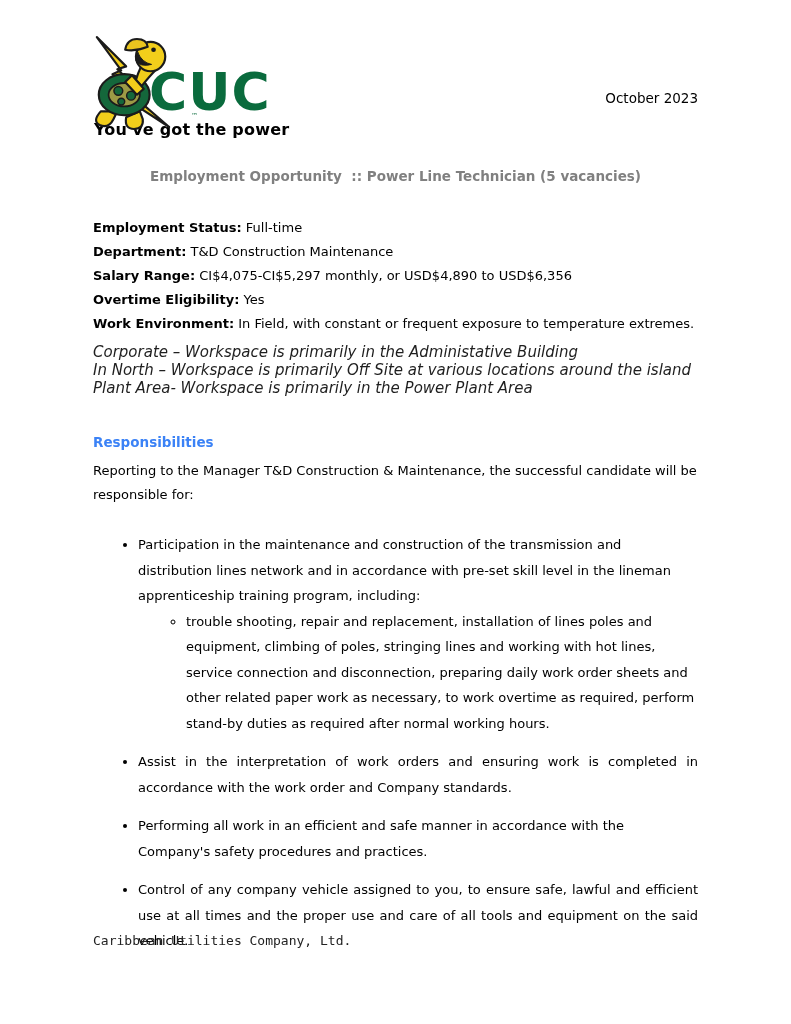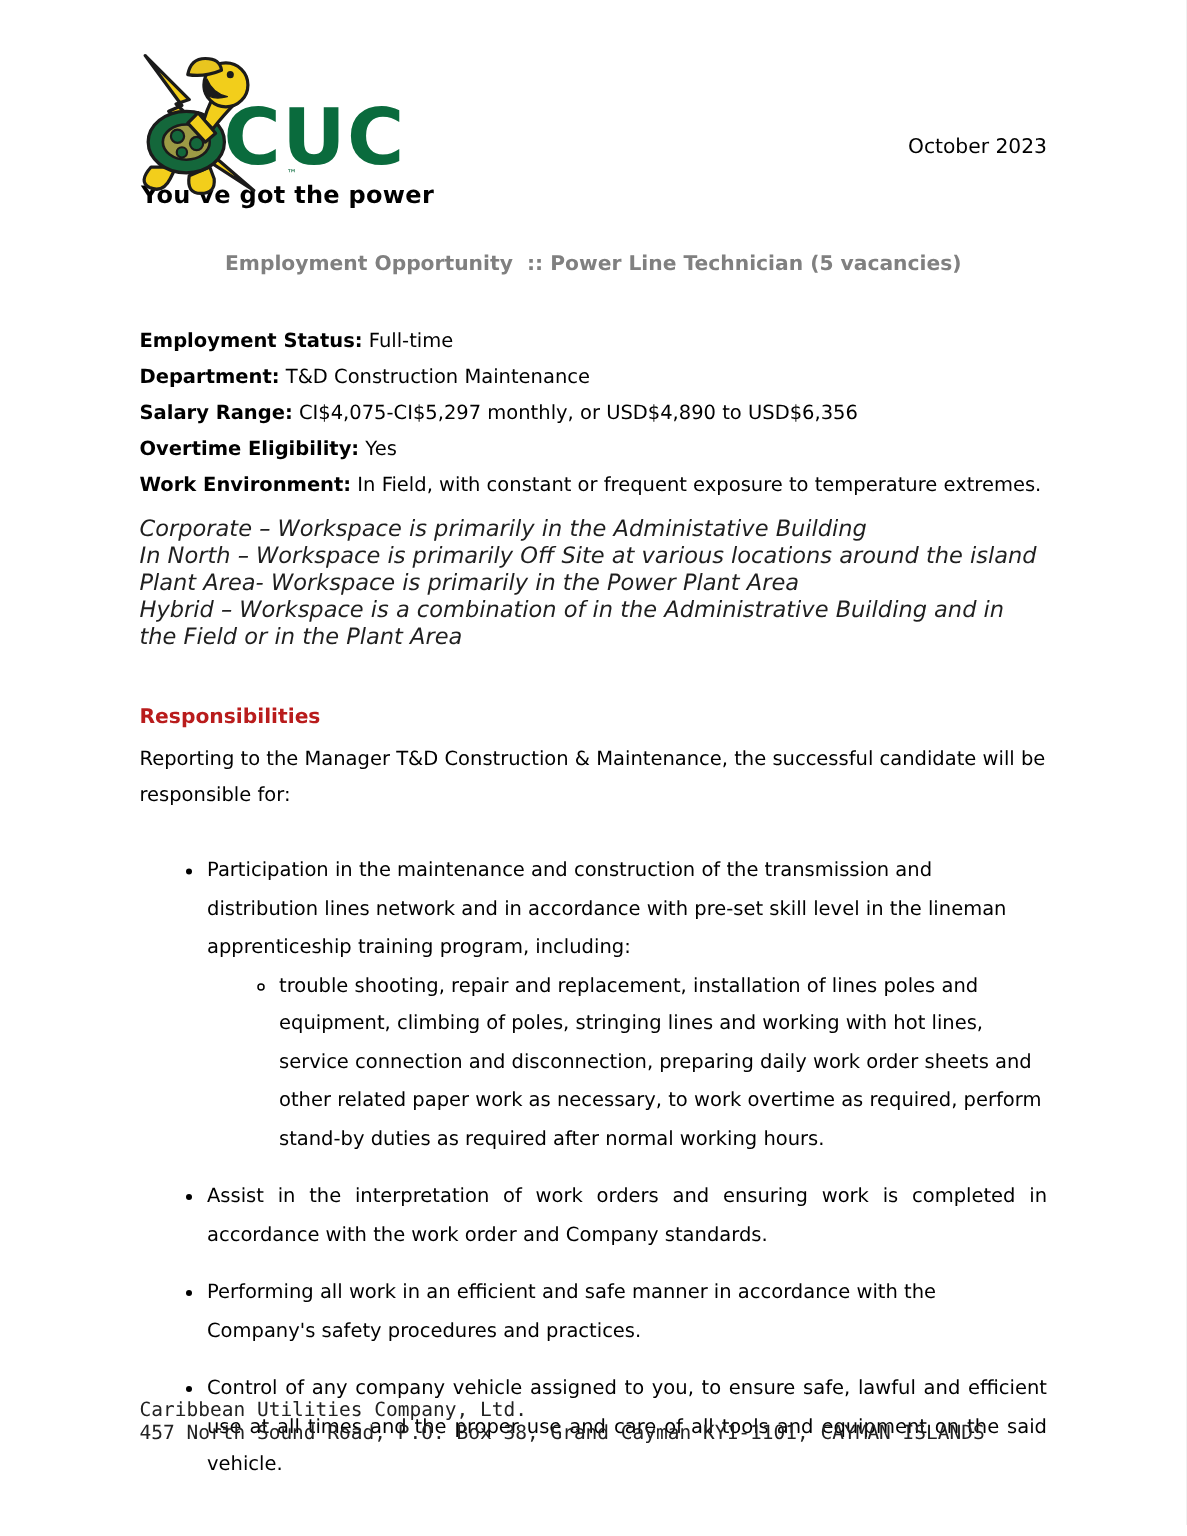--- a/index.html
+++ b/index.html
@@ -28,21 +28,21 @@
   
   .details { margin-top:32px; }
   .detail-row { font-size:13px; line-height:24px; color:#000; }
   .detail-row .lbl { font-weight:700; }
 
   
   .notes { margin-top:7px; }
   .note { font-style:italic; font-size:15px; line-height:18px; color:#1f1f1f; }
 
   
-  .resp-heading { margin:37px 0 0 0; font-size:13.5px; font-weight:700; color:#b91c1c; }
+  .resp-heading { margin:37px 0 0 0; font-size:13.5px; font-weight:700; color:#3b82f6; }
   .resp-intro { margin:9px 0 0 0; font-size:13px; line-height:24px; color:#000; }
   ul.resp-list { margin:25px 0 4px 0; padding-left:45px; list-style-type:disc; }
   ul.resp-list > li { font-size:13px; line-height:25.5px; color:#000; margin-bottom:13px; }
   ul.sub-list { margin:0; padding-left:48px; list-style-type:circle; }
   ul.sub-list > li { font-size:13px; line-height:25.5px; margin:0; }
   .justify { text-align:justify; }
 
   
   .doc-footer {
     position:absolute; left:93px; top:934px;
@@ -101,36 +101,34 @@
     </div>
     <div class="detail-row">
       <span class="lbl">Work Environment:</span><span> In Field, with constant or frequent exposure to temperature extremes.</span>
     </div>
   </div>
 
   <div class="notes">
     <div class="note">Corporate – Workspace is primarily in the Administative Building</div>
     <div class="note">In North – Workspace is primarily Off Site at various locations around the island</div>
     <div class="note">Plant Area- Workspace is primarily in the Power Plant Area</div>
-    <div class="note">Hybrid – Workspace is a combination of in the Administrative Building and in the Field or in the Plant Area</div>
   </div>
 
   <div class="resp-heading">Responsibilities</div>
   <div class="resp-intro">Reporting to the Manager T&amp;D Construction &amp; Maintenance, the successful candidate will be responsible for:</div>
 
   <ul class="resp-list">
     <li>
       <span>Participation in the maintenance and construction of the transmission and distribution lines network and in accordance with pre-set skill level in the lineman apprenticeship training program, including:</span>
       <ul class="sub-list">
         <li>trouble shooting, repair and replacement, installation of lines poles and equipment, climbing of poles, stringing lines and working with hot lines, service connection and disconnection, preparing daily work order sheets and other related paper work as necessary, to work overtime as required, perform stand-by duties as required after normal working hours.</li>
       </ul>
     </li>
     <li class="justify">Assist in the interpretation of work orders and ensuring work is completed in accordance with the work order and Company standards.</li>
     <li>Performing all work in an efficient and safe manner in accordance with the Company's safety procedures and practices.</li>
     <li class="justify">Control of any company vehicle assigned to you, to ensure safe, lawful and efficient use at all times and the proper use and care of all tools and equipment on the said vehicle.</li>
   </ul>
 
   <div class="doc-footer">
     <div>Caribbean Utilities Company, Ltd.</div>
-    <div>457 North Sound Road, P.O. Box 38, Grand Cayman KY1-1101, CAYMAN ISLANDS</div>
   </div>
 
 </div>
 
 </body></html>

